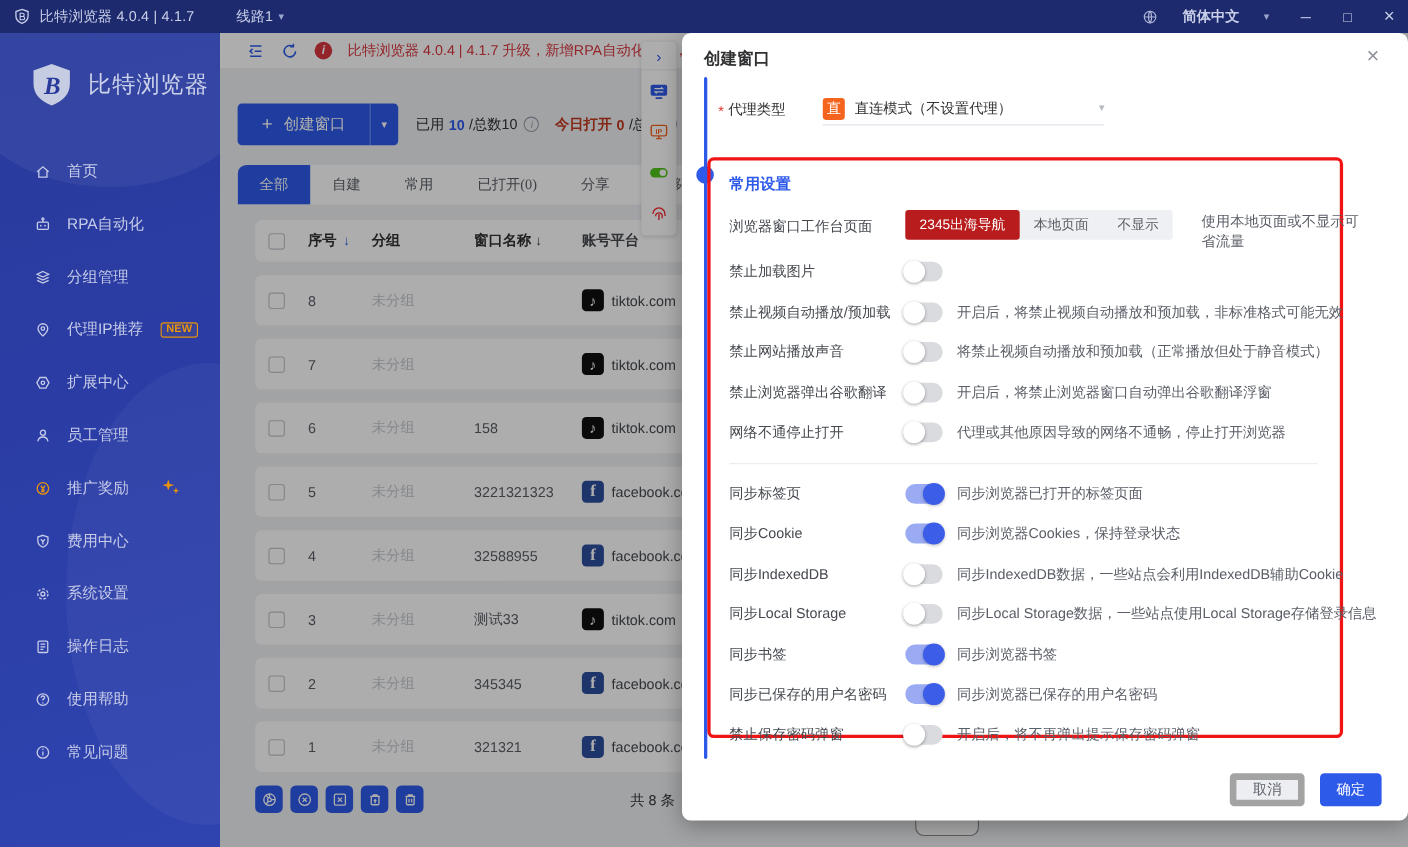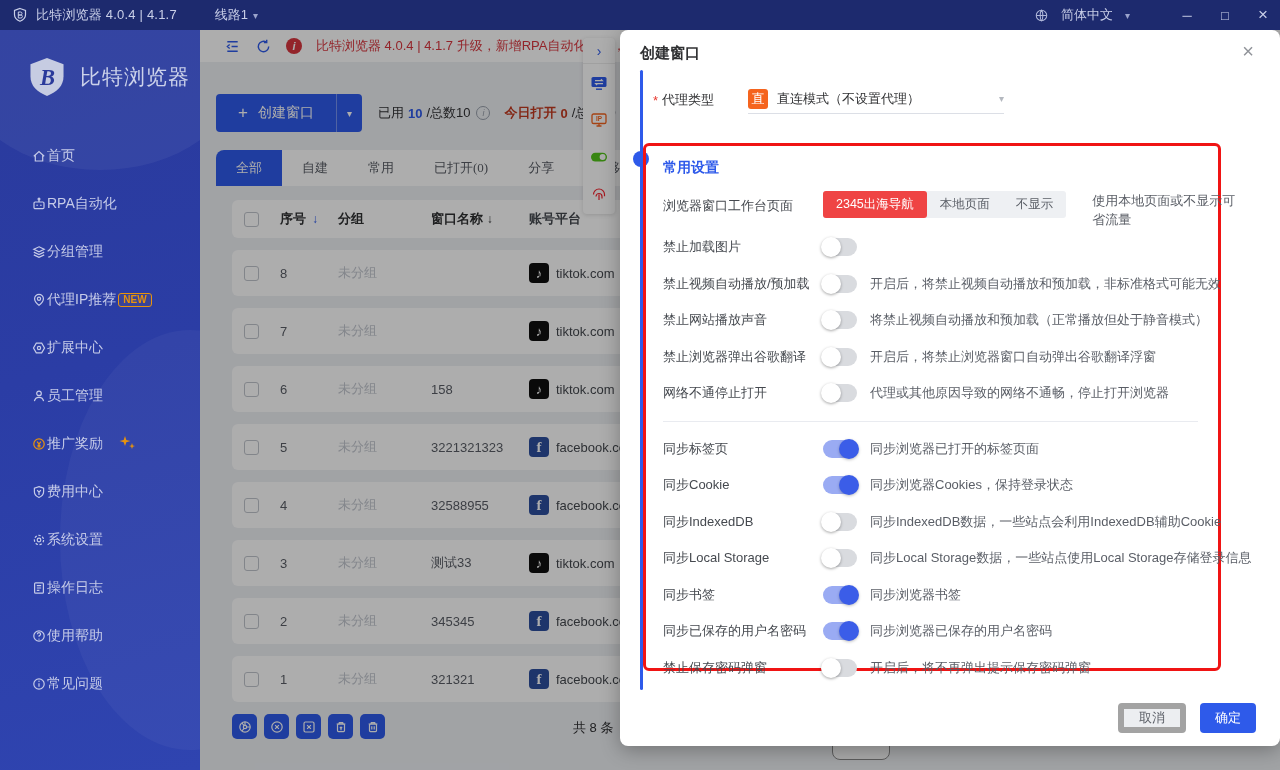--- a/index.html
+++ b/index.html
@@ -7,37 +7,37 @@
     font-family:"Liberation Sans","DejaVu Sans",sans-serif; }
   .stage { position:relative; width:1280px; height:770px; }
 
   
   .titlebar { position:absolute; left:0; top:0; width:1280px; height:30px; background:#1d2a6e;
     display:flex; align-items:center; color:#c9cfe8; font-size:13px; z-index:20; }
   .tb-logo { margin:0 8px 0 12px; display:flex; align-items:center; }
   .tb-title { letter-spacing:.2px; }
   .tb-line { margin-left:38px; display:flex; align-items:center; gap:5px; cursor:default; }
   .tb-right { margin-left:auto; display:flex; align-items:center; gap:4px; }
-  .tb-lang { display:flex; align-items:center; gap:12px; margin-right:36px; }
+  .tb-lang { display:flex; align-items:center; gap:22px; margin-right:12px;font-weight:bold; }
   .tb-caret { font-size:10px; color:#9aa3cc; }
   .winbtn { width:34px; height:30px; display:flex; align-items:center; justify-content:center;
     color:#c9cfe8; font-size:13px; }
   .winbtn.close { font-size:17px; }
 
   
   .sidebar { position:absolute; left:0; top:30px; width:200px; height:740px;
     background:linear-gradient(165deg,#2a3a9c 0%,#2b3da5 45%,#2f44b0 100%); overflow:hidden; z-index:5; }
   .sidebar::before { content:""; position:absolute; left:-40px; top:-60px; width:280px; height:200px;
     border-radius:50%; background:rgba(255,255,255,0.05); }
   .sidebar::after { content:""; position:absolute; right:-120px; top:300px; width:260px; height:420px;
     border-radius:50%; background:rgba(255,255,255,0.04); }
   .logo-row { position:relative; display:flex; align-items:center; gap:12px; padding:26px 0 0 26px; z-index:2; }
   .logo-text { color:#ccd2ea; font-size:21px; letter-spacing:1px; }
   .menu { position:relative; margin-top:34px; z-index:2; }
-  .side-item { height:48px; display:flex; align-items:center; padding-left:30px; gap:0;
+  .side-item { height:48px; display:flex; align-items:center; padding-left:30px; gap:14px;
     color:#c6cbe8; font-size:14px; cursor:pointer; position:relative; }
   .side-item .sicon { display:flex; width:17px; justify-content:center; color:#c6cbe8; }
   .side-item.active { background:#151e62; color:#ffffff; }
   .side-item.active .sicon { color:#ffffff; }
   .side-item.active::before { content:""; position:absolute; left:0; top:6px; bottom:6px; width:4px;
     background:#e9ecf8; border-radius:0 3px 3px 0; }
   .badge-new { margin-left:2px; font-size:10px; font-weight:bold; color:#e8930c;
     border:1px solid #e8930c; border-radius:3px; padding:1px 4px; line-height:1; background:rgba(232,147,12,.08); }
   .promo-ico { color:#e8930c !important; }
   .sparkles { margin-left:14px; display:flex; }
@@ -123,21 +123,21 @@
   .p-val { margin-left:9px; color:#303133; }
   .p-caret { margin-left:auto; color:#b4b8bf; font-size:10px; }
 
   .red-box { position:absolute; left:23px; top:113px; width:578px; height:528px;
     border:3px solid #f01414; border-radius:6px; padding:13px 0 0 17px; overflow:visible; }
   .sec-title { color:#2e5aea; font-size:14px; font-weight:bold; }
   .wb-row { display:flex; margin-top:14px; }
   .wb-label { width:160px; font-size:13px; color:#45494f; padding-top:6px; flex:none; }
   .segs { display:flex; background:#eef0f3; border-radius:3px; height:27px; align-items:stretch; flex:none; }
   .seg { padding:0 13px; display:flex; align-items:center; font-size:12.5px; color:#5a5e66; cursor:pointer; border-radius:3px; }
-  .seg.active { background:#ef4444; color:#fff; }
+  .seg.active { background:#b91c1c; color:#fff; }
   .wb-hint { width:152px; margin-left:26px; font-size:13px; color:#5a5e66; line-height:19px; flex:none; }
   .set-row { display:flex; align-items:center; height:36.5px; }
   .set-label { width:160px; font-size:13px; color:#45494f; flex:none; }
   .switch { position:relative; width:34px; height:18px; border-radius:9px; flex:none; cursor:pointer; }
   .switch.off { background:#d9dbdf; }
   .switch.off::after { content:""; position:absolute; left:-2px; top:-1px; width:20px; height:20px;
     border-radius:50%; background:#fff; box-shadow:0 1px 3px rgba(0,0,0,.35); }
   .switch.on { background:#9aabf3; }
   .switch.on::after { content:""; position:absolute; right:-2px; top:-1px; width:20px; height:20px;
     border-radius:50%; background:#3b5de8; box-shadow:0 1px 3px rgba(0,0,0,.25); }

